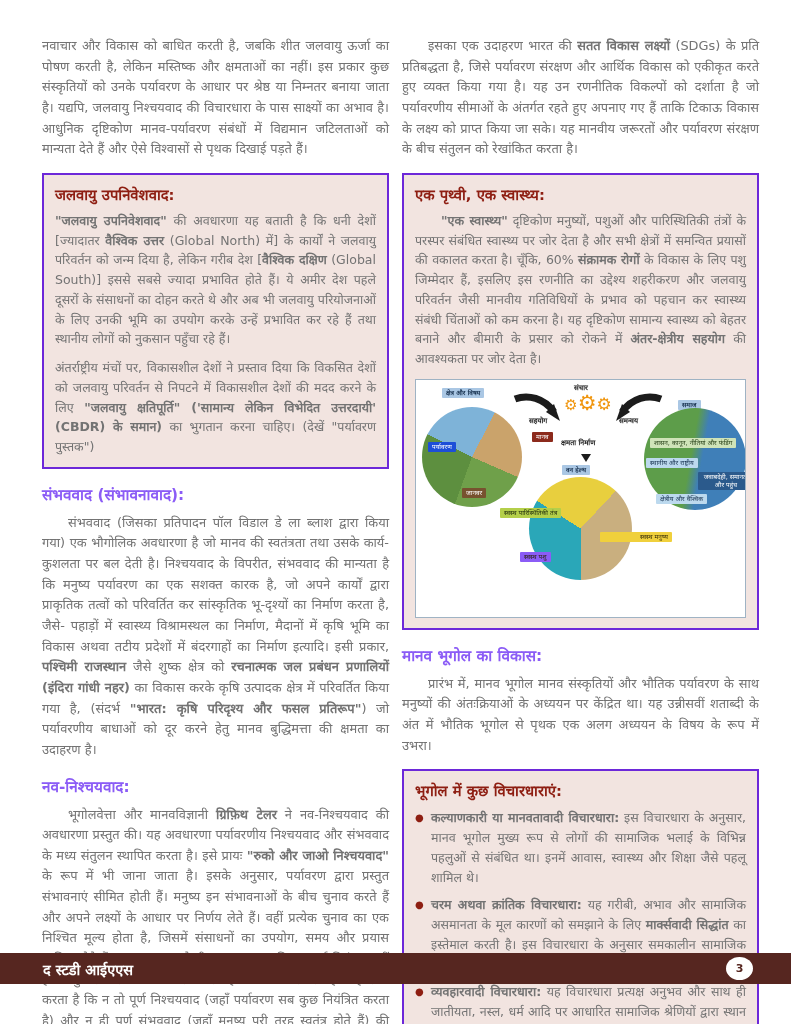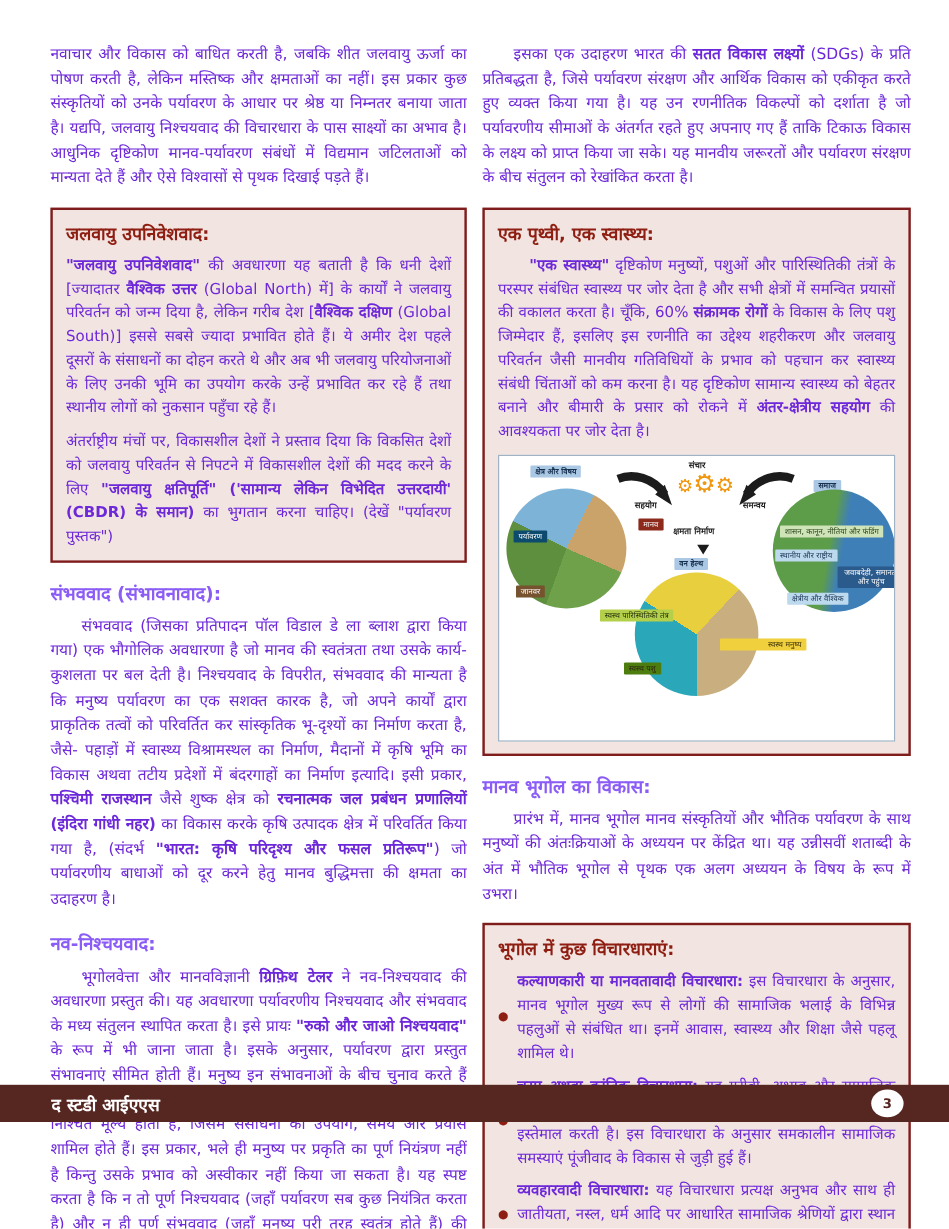--- a/index.html
+++ b/index.html
@@ -2,61 +2,61 @@
 <html><head>
 <meta charset="utf-8">
 <style>
   * { margin:0; padding:0; box-sizing:border-box; }
   html,body { background:#ffffff; }
   body { font-family:"DejaVu Sans","Liberation Sans",sans-serif; }
   .page { position:relative; width:791px; height:1024px; background:#fff; overflow:hidden; }
   .columns { display:flex; padding:36px 32px 0 42px; gap:13px; }
   .col-left { width:347px; flex:none; }
   .col-right { width:357px; flex:none; }
-  .body { font-size:12.9px; line-height:1.6; color:#6d28d9; text-align:justify; }
+  .body { font-size:12.9px; line-height:1.6; color:#737373; text-align:justify; }
   .indent { text-indent:26px; }
   .para-gap { margin-top:9px; }
   h2.sec { color:#8b5cf6; font-size:15.3px; font-weight:bold; margin:15px 0 9px 0; }
-  .box { border:2px solid #7f1d1d; background:#f2e4e0; padding:9px 11px 10px 11px; margin-top:13px; }
+  .box { border:2px solid #6d28d9; background:#f2e4e0; padding:9px 11px 10px 11px; margin-top:13px; }
   .box-title { color:#8e1e12; font-size:14.8px; font-weight:bold; margin-bottom:7px; }
   .box .body { font-size:12.5px; line-height:1.58; }
   .b { font-weight:bold; }
   
-  .bullet { display:flex; margin-top:8px;align-items:center; }
+  .bullet { display:flex; margin-top:8px; }
   .bullet .dot { flex:none; width:16px; color:#8e1e12; font-size:10px; line-height:1.9; }
   .bullet .dot::before { content:"●"; }
   .bullet p { flex:1; }
   
   .info { position:relative; margin-top:10px; height:239px; background:#ffffff; border:1px solid #9fb3c4; overflow:hidden; }
   .circle { position:absolute; border-radius:50%; }
   .c-left { left:6px; top:27px; width:100px; height:100px;
             background:conic-gradient(from 200deg,#5d8f3f 0 27%,#7eb3d8 27% 52%,#caa36b 52% 76%,#6fa04a 76% 100%); }
   .c-right { left:228px; top:28px; width:102px; height:102px;
              background:linear-gradient(100deg,#5d9d4a 46%,#3f7fb8 56%); }
   .c-mid { left:113px; top:97px; width:103px; height:103px;
            background:conic-gradient(from 180deg,#2aa7b8 0 34%,#e8cf3e 34% 62%,#c9af7f 62% 100%); }
   .chip { position:absolute; font-size:6.4px; line-height:1.25; padding:1px 4px; border-radius:1px; white-space:nowrap; }
   .chip-blue { background:#aac7e4; color:#16304e; font-weight:bold; }
   .chip-lblue { background:#bcd9ee; color:#16304e; }
   .chip-dblue { background:#2b5a8c; color:#fff; white-space:normal; width:56px; text-align:center; }
-  .chip-green { background:#0c4a6e; color:#fff; }
+  .chip-green { background:#1d4ed8; color:#fff; }
   .chip-red { background:#8c2a1c; color:#fff; }
-  .chip-brown { background:#77522f; color:#fff; }
+  .chip-brown { background:#77522f; color:#fff;margin-left:32px; }
   .chip-eco { background:#b4cf4a; color:#23300d; }
-  .chip-tan { background:#4d7c0f; color:#2e2410; }
+  .chip-tan { background:#8b5cf6; color:#2e2410; }
   .chip-yellow { background:#f0d03c; color:#3a3008;padding-left:40px; }
   .chip-gov { background:#cfe3b8; color:#274018; }
   .glabel { position:absolute; font-size:7px; font-weight:bold; color:#1c1c1c; white-space:nowrap; }
   .gears { position:absolute; left:146px; top:14px; width:52px; color:#f0960f; text-align:center; line-height:0.9; }
   .gears .g1 { font-size:21px; } .gears .g2 { font-size:15px; } .gears .g3 { font-size:17px; }
   .down-tri { position:absolute; left:165px; top:74px; width:0; height:0;
               border-left:5px solid transparent; border-right:5px solid transparent; border-top:8px solid #1c1c1c; }
   .arrow-svg { position:absolute; }
   
-  .footer { position:absolute; left:0; top:904px; width:791px; height:31px; background:#562620;
+  .footer { position:absolute; left:0; top:953px; width:791px; height:31px; background:#562620;
             display:flex; align-items:center; }
   .footer .brand { color:#ffffff; font-weight:bold; font-size:14.5px; padding-left:43px; }
   .page-badge { position:absolute; right:38px; top:4px; width:27px; height:23px; background:#ffffff;
                 border-radius:50%; color:#562620; font-weight:bold; font-size:11px;
                 display:flex; align-items:center; justify-content:center; }
 </style>
 </head>
 <body>
 
 <div class="page">

